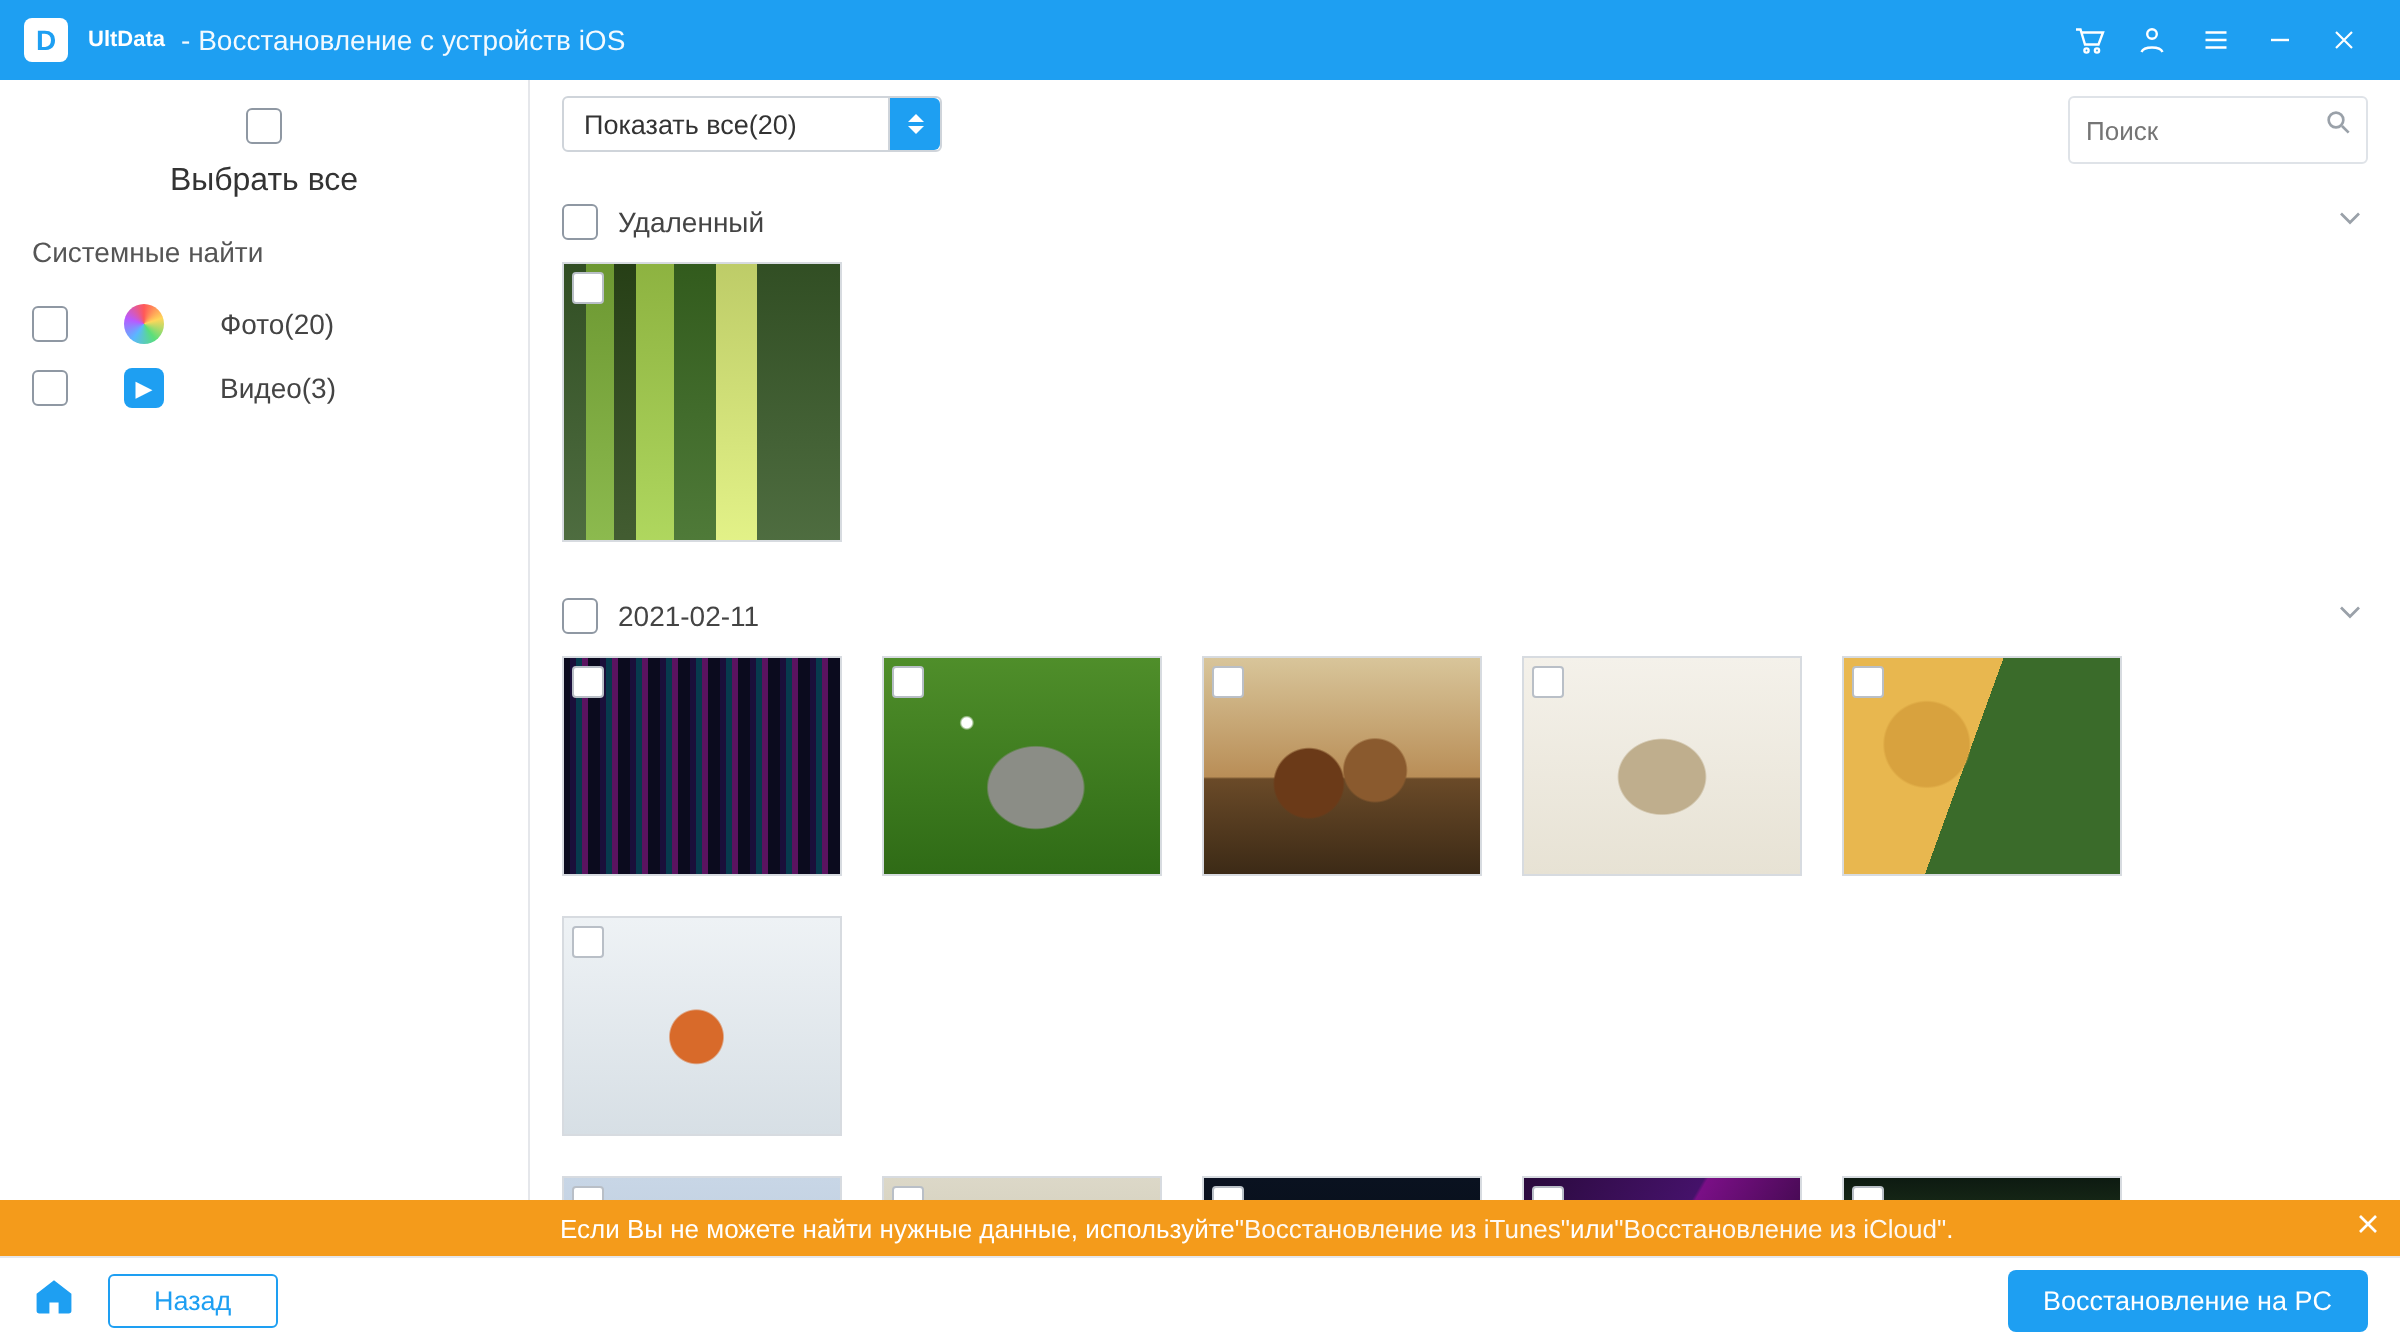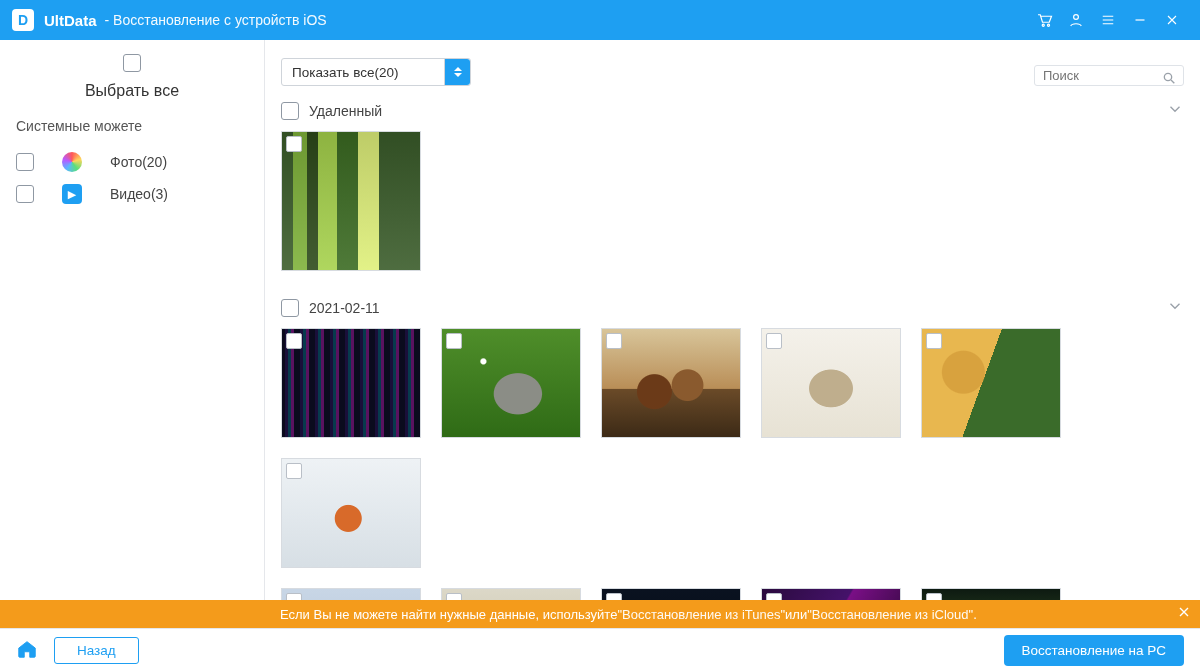--- a/index.html
+++ b/index.html
@@ -7,58 +7,58 @@
 
   
   .titlebar {
     height: 40px; background: #1e9ff2; color: #fff; display: flex; align-items: center;
     padding: 0 12px; user-select: none;
   }
   .titlebar .app-logo {
     width: 22px; height: 22px; background: #fff; color: #1e9ff2; border-radius: 4px;
     display: flex; align-items: center; justify-content: center; font-weight: 800; font-size: 14px; margin-right: 10px;
   }
-  .titlebar .app-name { font-weight: 700; font-size: 15px; }
+  .titlebar .app-name { font-weight: 700; font-size: 11px; }
   .titlebar .subtitle  { font-size: 14px; margin-left: 8px; opacity: .95; }
   .titlebar .spacer { flex: 1; }
   .titlebar .tb-icon { width: 32px; height: 40px; display:flex; align-items:center; justify-content:center; cursor:pointer; }
   .titlebar svg { stroke: #fff; fill: none; stroke-width: 1.6; }
 
   
   .body-wrap { display: flex; height: 560px; }
   .sidebar {
     width: 265px; border-right: 1px solid #e5e7eb; padding: 14px 16px 8px 16px;
     color: #444; font-size: 14px;
   }
   .select-all-row { display:flex; align-items:center; gap:10px; font-size: 16px; color:#333; margin-bottom: 18px; flex-direction: column;}
   .section-title { color: #555; margin-bottom: 12px; }
   .side-item { display:flex; align-items:center; gap:28px; padding: 6px 0; cursor:pointer; color:#444; }
   .side-icon { width:20px; height:20px; border-radius:50%; display:flex; align-items:center; justify-content:center; font-size:11px; }
   .photo-icon { background: conic-gradient(#ff5858,#ffd65a,#5adf7a,#5ab7ff,#b85aff,#ff5858); }
   .video-icon { background:#1e9ff2; color:#fff; border-radius:4px; }
 
   .main { flex:1; display:flex; flex-direction:column; }
   .toolbar {
-    height: 46px; display:flex; align-items:flex-end; padding: 8px 16px 0 16px; gap: 14px;
+    height: 46px; display:flex; align-items:flex-start; padding: 8px 16px 0 16px; gap: 14px;
   }
   .filter-select {
     position:relative; width: 190px; height: 28px; border:1px solid #cfd4da; border-radius:3px;
     background:#fff; display:flex; align-items:center; padding: 0 34px 0 10px; font-size:13.5px; color:#333; cursor:pointer;
   }
   .filter-select .sel-btn {
     position:absolute; right:0; top:0; bottom:0; width:26px; border-left:1px solid #cfd4da;
     background:#1e9ff2; border-radius:0 3px 3px 0; display:flex; flex-direction:column; align-items:center; justify-content:center;
   }
   .sel-btn span { width:0;height:0;border-left:4px solid transparent;border-right:4px solid transparent; }
   .sel-btn .up{border-bottom:4px solid #fff;margin-bottom:2px;}
   .sel-btn .dn{border-top:4px solid #fff;}
 
   .toolbar .spacer{flex:1;}
   .search-box{
-    width:150px;height:21px;border:1px solid #dfe3e8;border-radius:3px;display:flex;align-items:center;
+    width:150px;height:34px;border:1px solid #dfe3e8;border-radius:3px;display:flex;align-items:center;
     padding:0 26px 0 8px; position:relative; color:#9aa1a9;
   }
   .search-box input{border:none;outline:none;width:100%;font-size:13px;color:#333;background:transparent;}
   .search-box .mag{position:absolute;right:6px;top:4px;}
 
   .content { flex:1; overflow:auto; padding: 4px 16px 0 16px; }
   .group-header{
     display:flex; align-items:center; gap:10px; padding: 10px 0 6px; color:#444; font-size:14px;
   }
   .group-header .chev{margin-left:auto;}
@@ -179,21 +179,21 @@
       </svg>
   </div>
 </div>
 
 <div class="body-wrap">
   <div class="sidebar">
     <div class="select-all-row">
       <input type="checkbox" class="sq" style="">
       <span>Выбрать все</span>
     </div>
-    <div class="section-title">Системные можете</div>
+    <div class="section-title">Системные найти</div>
 
     <div class="side-item">
       <input type="checkbox" class="sq" style="">
       <span class="side-icon photo-icon"></span>
       <span>Фото(20)</span>
     </div>
     <div class="side-item">
       <input type="checkbox" class="sq" style="">
       <span class="side-icon video-icon">▶</span>
       <span>Видео(3)</span>

